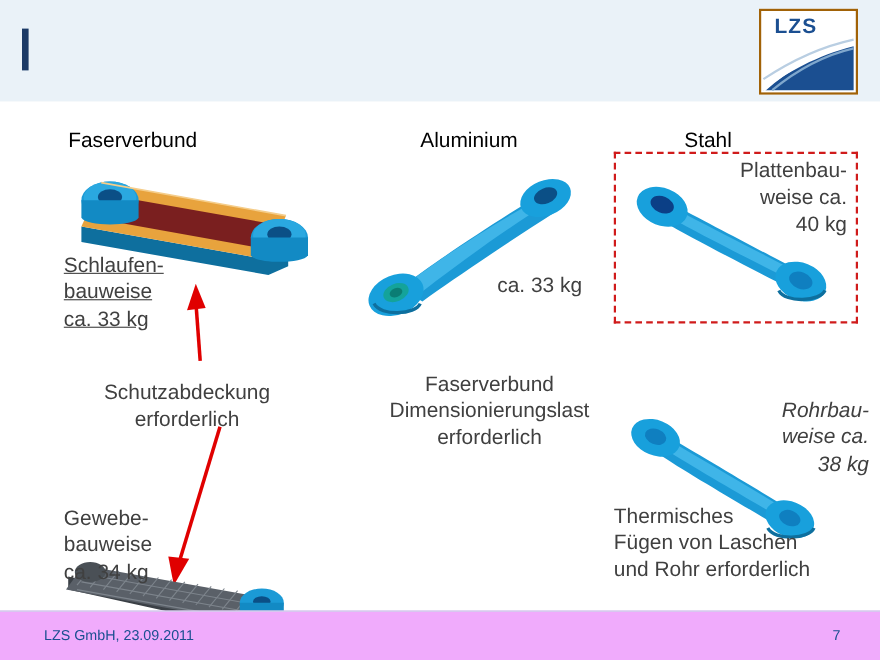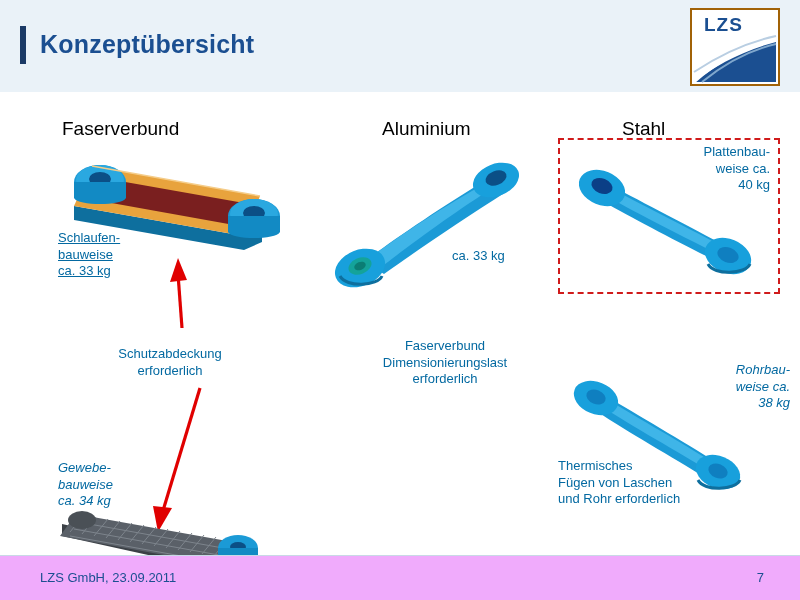--- a/index.html
+++ b/index.html
@@ -67,22 +67,22 @@
     background: #ffffff;
   }
   .col-head {
     position: absolute;
     font-size: 19px;
     color: #000000;
     white-space: nowrap;
   }
   .cap {
     position: absolute;
-    font-size: 13px;
-    color: #0369a1;
+    font-size: 19px;
+    color: #404040;
     line-height: 1.28;
     white-space: pre-line;
   }
   .cap.center { text-align: center; margin-top: 14px; }
   .cap.right  { text-align: right; }
 
   .dashed-box {
     position: absolute;
     border: 2px dashed #d01b1b;
     box-sizing: border-box;
@@ -113,21 +113,20 @@
   .gfx { position: absolute; }
   .arrow { position: absolute; }
 </style>
 </head>
 <body>
 
 <div class="slide">
 
   <div class="header">
     <div class="title-accent"></div>
-    <div class="slide-title">Konzeptübersicht</div>
 
     <div class="logo">
       <div class="logo-text">LZS</div>
       <svg width="86" height="74" viewBox="0 0 86 74" style="position:absolute; left:0; top:0;">
         <path d="M2 72 C 22 56, 52 40, 84 32 L84 72 Z" fill="#1b4f91"></path>
         <path d="M2 72 C 24 52, 54 36, 84 28" stroke="#ffffff" stroke-width="3" fill="none"></path>
         <path d="M10 72 C 32 54, 58 40, 84 34" stroke="#7fa7cd" stroke-width="2" fill="none"></path>
         <path d="M2 62 C 26 46, 56 32, 84 26" stroke="#b9cee2" stroke-width="2" fill="none"></path>
       </svg>
     </div>
@@ -197,21 +196,21 @@
         <path d="M30 30 L186 58"></path>
           <path d="M26 37 L182 65"></path>
           <path d="M22 44 L178 72"></path>
       </g>
       <ellipse cx="190" cy="56" rx="20" ry="13" fill="#1b9ad6"></ellipse>
       <ellipse cx="190" cy="55" rx="8" ry="5" fill="#0b4f86"></ellipse>
       <path d="M170 56 L170 66 C173 72, 207 72, 210 66 L210 56 Z" fill="#128ac4"></path>
       <ellipse cx="34" cy="28" rx="14" ry="9" fill="#4a5056"></ellipse>
     </svg>
 
-    <div class="cap" style="left:58px; top:368px;font-style:italic;">Gewebe-
+    <div class="cap" style="left:58px; top:368px;">Gewebe-
 bauweise
 ca. 34 kg</div>
 
     <svg class="gfx" style="left:320px; top:58px;" width="220" height="140" viewBox="0 0 220 140">
       <path d="M44 112 C 70 92, 120 58, 166 30 L186 42 C 142 70, 92 104, 64 124 Z" fill="#1b9ad6"></path>
       <path d="M50 108 C 76 88, 124 56, 168 32 L176 36 C 134 62, 86 98, 60 118 Z" fill="#3fb5e8"></path>
       <ellipse cx="176" cy="30" rx="24" ry="16" fill="#18a0dc" transform="rotate(-22 176 30)"></ellipse>
       <ellipse cx="176" cy="28" rx="11" ry="7" fill="#0b4f86" transform="rotate(-22 176 28)"></ellipse>
       <ellipse cx="40" cy="118" rx="26" ry="18" fill="#18a0dc" transform="rotate(-22 40 118)"></ellipse>
       <ellipse cx="40" cy="116" rx="12" ry="8" fill="#14a39a" transform="rotate(-22 40 116)"></ellipse>

